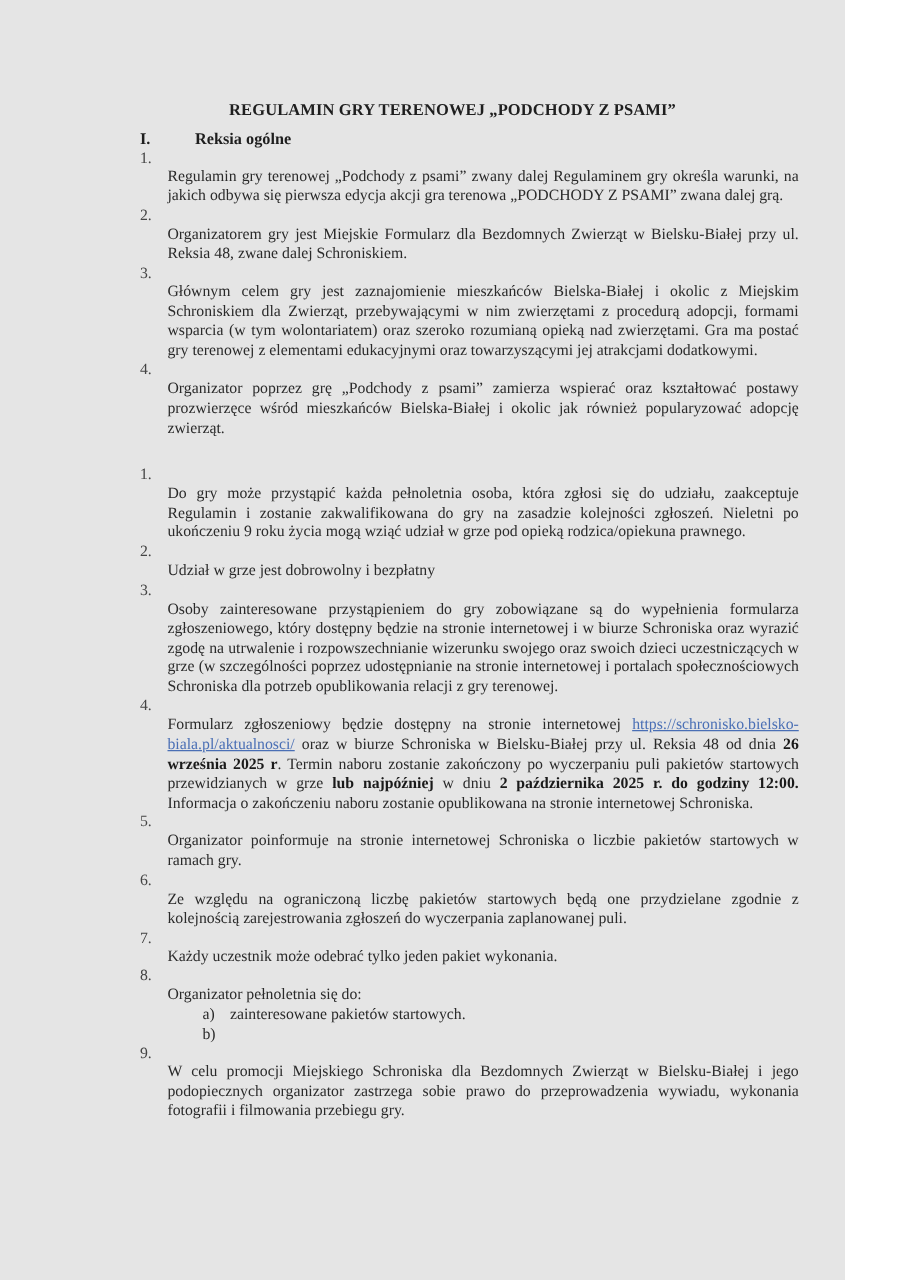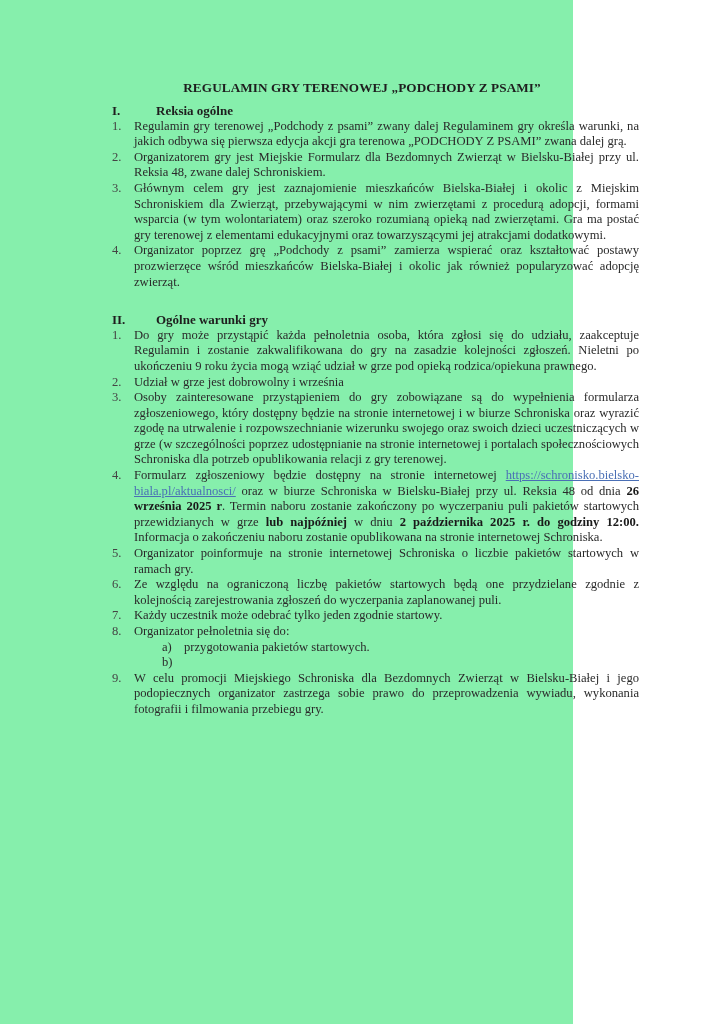--- a/index.html
+++ b/index.html
@@ -2,41 +2,41 @@
 <html><head>
 <meta charset="utf-8">
 <style>
   html, body { margin: 0; padding: 0; background: #ffffff; }
   body {
     width: 724px; height: 1024px; overflow: hidden; position: relative;
     font-family: "Liberation Serif", "DejaVu Serif", serif;
     color: #2a2a2a;
   }
   .page {
-    position: absolute; left: 0; top: 0; width: 573px; height: 1024px;
-    background: #86efac;
+    position: absolute; left: 0; top: 0; width: 676px; height: 1024px;
+    background: #e5e5e5;
   }
   .title {
     position: absolute; top: 80px; left: 0; width: 724px;
     text-align: center; font-weight: bold; font-size: 13.2px; letter-spacing: 0.1px;
     color: #1e1e1e;
   }
   .content {
     position: absolute; left: 112px; top: 103px; width: 527px;
     font-size: 12.6px; line-height: 15.6px;
   }
   .section-head {
     display: flex; font-weight: bold; color: #1e1e1e; font-size: 13px;
   }
   .section-head .roman { width: 44px; }
   .section-gap { height: 22px; }
   ol.items { list-style: none; margin: 0; padding: 0; }
   .item { display: flex; align-items: flex-start; }
   .item .num { width: 22px; flex: 0 0 22px; color: #444; }
-  .item .text { flex: 1; text-align: justify; text-align-last: left; }
+  .item .text { flex: 1; text-align: justify; text-align-last: left; margin-top: 15px; }
   .item .text b { font-weight: bold; color: #1a1a1a; }
   .sublist { margin: 0; padding: 0 0 0 28px; list-style: none; }
   .subitem { display: flex; }
   .subitem .letter { width: 22px; flex: 0 0 22px; }
   a.link { color: #4a6fb5; text-decoration: underline; }
 </style>
 </head>
 <body>
 
 <div class="page">
@@ -58,59 +58,55 @@
         <li class="item">
           <span class="num">3.</span>
           <div class="text"><span>Głównym celem gry jest zaznajomienie mieszkańców Bielska-Białej i okolic z Miejskim Schroniskiem dla Zwierząt, przebywającymi w nim zwierzętami  z procedurą adopcji, formami wsparcia  (w tym wolontariatem) oraz szeroko rozumianą opieką nad zwierzętami. Gra ma postać gry terenowej z elementami edukacyjnymi oraz towarzyszącymi jej atrakcjami dodatkowymi.</span></div>
         </li>
         <li class="item">
           <span class="num">4.</span>
           <div class="text"><span>Organizator poprzez grę „Podchody z psami” zamierza wspierać oraz kształtować postawy prozwierzęce wśród mieszkańców Bielska-Białej i okolic jak również popularyzować adopcję zwierząt.</span></div>
         </li>
       </ol>
       <div class="section-gap"></div>
-      <div class="section-head">
-        <span class="roman">II.</span>
-        <span>Ogólne warunki gry</span>
-      </div>
       <ol class="items">
         <li class="item">
           <span class="num">1.</span>
           <div class="text"><span>Do gry może przystąpić każda pełnoletnia osoba, która zgłosi się do udziału, zaakceptuje Regulamin i zostanie zakwalifikowana do gry na zasadzie kolejności zgłoszeń. Nieletni po ukończeniu 9 roku życia mogą wziąć udział w grze pod opieką rodzica/opiekuna prawnego.</span></div>
         </li>
         <li class="item">
           <span class="num">2.</span>
-          <div class="text"><span>Udział w grze jest dobrowolny i września</span></div>
+          <div class="text"><span>Udział w grze jest dobrowolny i bezpłatny</span></div>
         </li>
         <li class="item">
           <span class="num">3.</span>
           <div class="text"><span>Osoby zainteresowane przystąpieniem do gry zobowiązane są do wypełnienia formularza zgłoszeniowego, który dostępny będzie na stronie internetowej i w biurze Schroniska oraz wyrazić zgodę na utrwalenie i rozpowszechnianie wizerunku swojego oraz swoich dzieci uczestniczących w grze (w szczególności  poprzez udostępnianie na stronie internetowej i portalach społecznościowych Schroniska dla potrzeb opublikowania relacji z gry terenowej.</span></div>
         </li>
         <li class="item">
           <span class="num">4.</span>
           <div class="text"><span>Formularz zgłoszeniowy będzie dostępny na stronie internetowej </span><a class="link" href="#">https://schronisko.bielsko-biala.pl/aktualnosci/</a><span> oraz w biurze Schroniska w Bielsku-Białej  przy ul. Reksia 48 od dnia </span><b>26 września 2025 r</b><span>. Termin naboru zostanie zakończony  po wyczerpaniu puli pakietów startowych przewidzianych w grze </span><b>lub najpóźniej</b><span> w dniu </span><b>2 października 2025 r. do godziny  12:00.</b><span> Informacja o zakończeniu naboru zostanie opublikowana na stronie internetowej  Schroniska.</span></div>
         </li>
         <li class="item">
           <span class="num">5.</span>
           <div class="text"><span>Organizator poinformuje na stronie internetowej Schroniska o liczbie pakietów startowych w ramach gry.</span></div>
         </li>
         <li class="item">
           <span class="num">6.</span>
           <div class="text"><span>Ze względu na ograniczoną liczbę pakietów startowych będą one przydzielane zgodnie z kolejnością zarejestrowania zgłoszeń do wyczerpania zaplanowanej puli.</span></div>
         </li>
         <li class="item">
           <span class="num">7.</span>
-          <div class="text"><span>Każdy uczestnik może odebrać tylko jeden zgodnie startowy.</span></div>
+          <div class="text"><span>Każdy uczestnik może odebrać tylko jeden pakiet wykonania.</span></div>
         </li>
         <li class="item">
           <span class="num">8.</span>
           <div class="text"><span>Organizator pełnoletnia się do:</span><ul class="sublist">
               <li class="subitem">
                 <span class="letter">a)</span>
-                <span>przygotowania pakietów startowych.</span>
+                <span>zainteresowane pakietów startowych.</span>
               </li>
               <li class="subitem">
                 <span class="letter">b)</span>
               </li>
             </ul></div>
         </li>
         <li class="item">
           <span class="num">9.</span>
           <div class="text"><span> W celu promocji Miejskiego Schroniska dla Bezdomnych Zwierząt w Bielsku-Białej i jego podopiecznych organizator zastrzega sobie prawo do przeprowadzenia wywiadu, wykonania fotografii i filmowania przebiegu gry.</span></div>
         </li>

